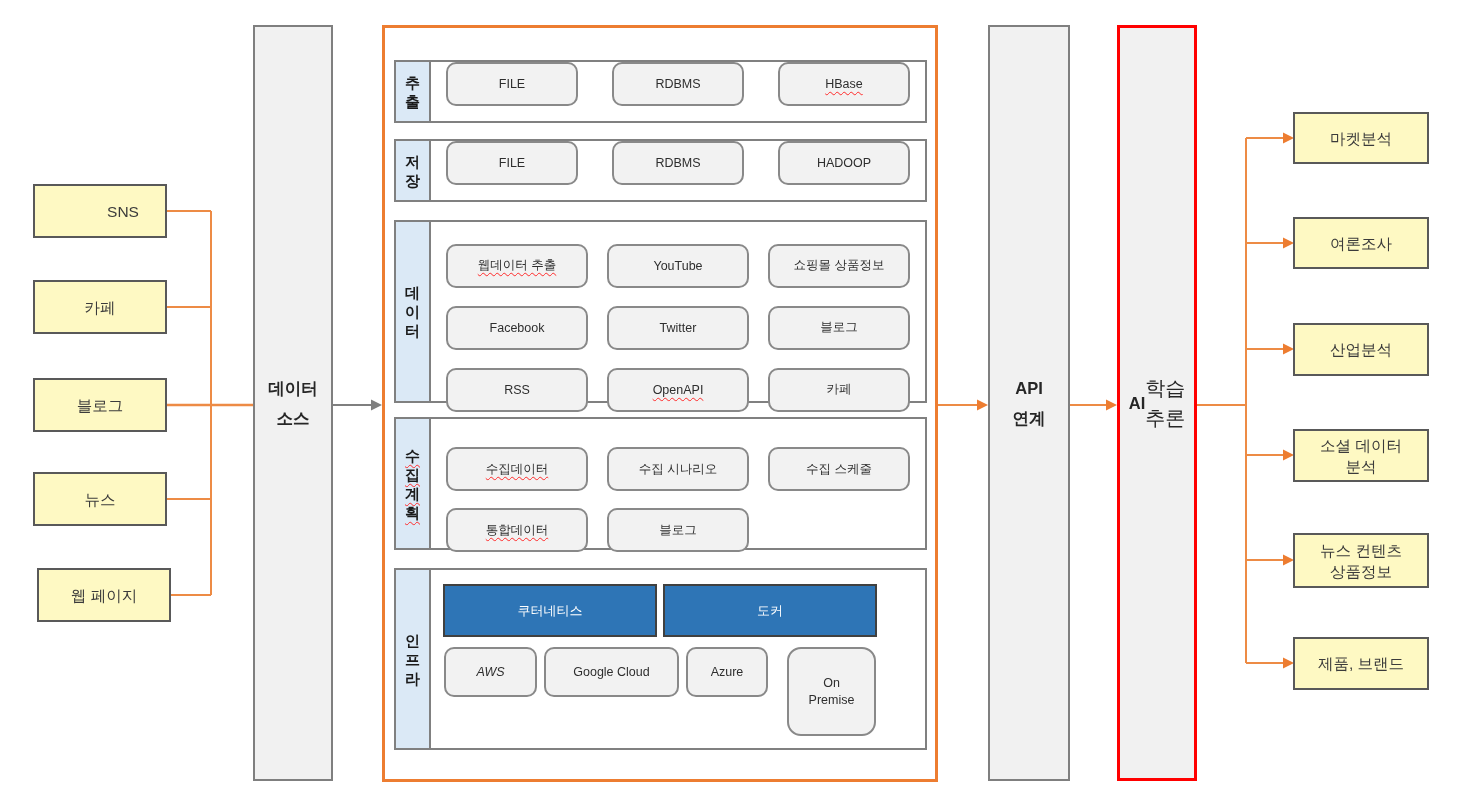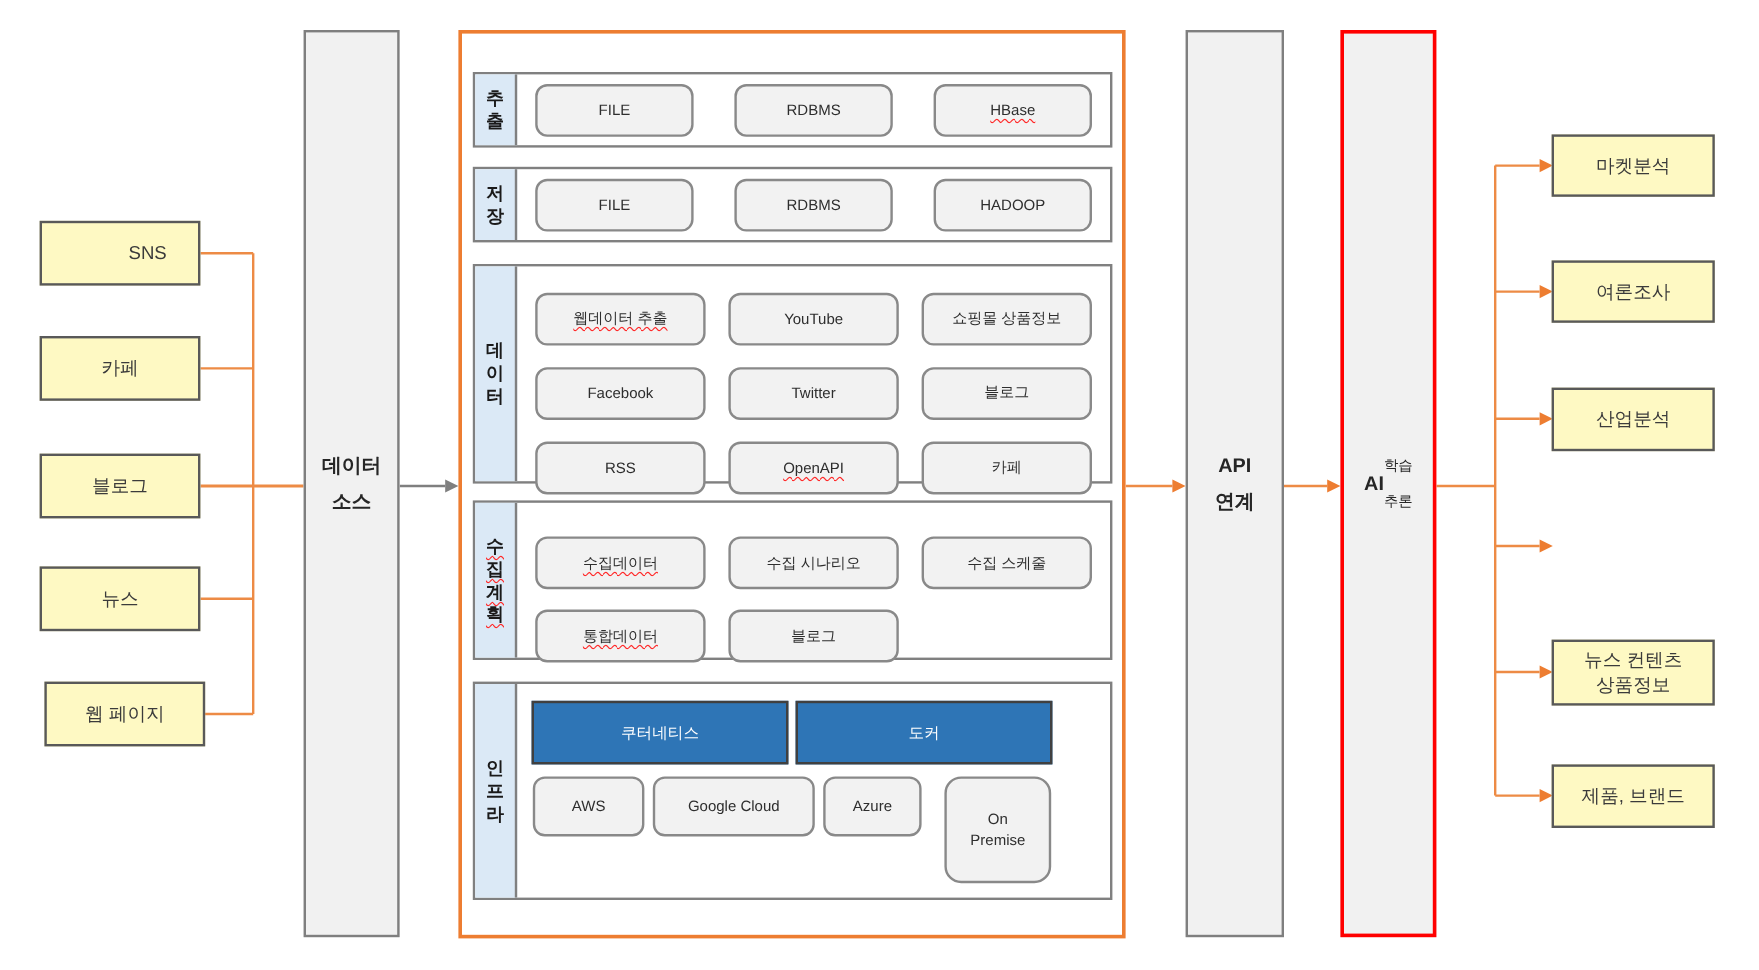--- a/index.html
+++ b/index.html
@@ -18,21 +18,21 @@
   .aibox{border:3px solid #FF0000;font-weight:normal;}
   .aibox .t{font-weight:bold;}
   
   .panel{background:#ffffff;border:3px solid #ED7D31;}
   
   .prow{background:#ffffff;border:2px solid #808080;}
   .strip{position:absolute;left:0;top:0;bottom:0;width:33px;background:#DBE9F6;border-right:2px solid #808080;
          display:flex;align-items:center;justify-content:center;text-align:center;
          font-size:15px;line-height:19px;font-weight:600;color:#1a1a1a;white-space:pre-line;}
   .content{position:absolute;left:35px;top:0;right:0;bottom:0;}
-  .flexrow{display:flex;align-items:center;padding:0 15px;gap:34px;height:100%;}
+  .flexrow{display:flex;align-items:flex-start;padding:0 15px;gap:34px;height:100%;}
   .grid3{display:grid;grid-template-columns:1fr 1fr 1fr;column-gap:19px;padding:16px 15px;align-content:center;height:100%;}
   .item{background:#F2F2F2;border:2px solid #898989;border-radius:10px;height:40px;flex:1;
         display:flex;align-items:center;justify-content:center;font-size:12.5px;color:#2e2e2e;}
   .bluebox{background:#2E75B6;border:2px solid #404040;color:#ffffff;font-size:13px;}
   .sq{text-decoration:underline;text-decoration-style:wavy;text-decoration-color:#ff2a2a;text-decoration-thickness:1px;text-underline-offset:3px;}
 </style>
 </head>
 <body>
 
 <div id="canvas">
@@ -207,43 +207,45 @@
     <div class="strip">인
 프
 라</div>
     <div class="content">
       <div class="abs ctr bluebox" style="left:12px;top:14px;width:214px;height:53px;">
           <span>쿠터네티스</span>
         </div>
       <div class="abs ctr bluebox" style="left:232px;top:14px;width:214px;height:53px;">
           <span>도커</span>
         </div>
-      <div class="item abs ctr" style="left:13px;top:77px;width:93px;height:50px;flex:none;">
+      <div class="item abs ctr" style="left:13px;top:77px;width:93px;height:50px;flex:none;font-style:italic;">
           <span>AWS</span>
         </div>
       <div class="item abs ctr" style="left:113px;top:77px;width:135px;height:50px;flex:none;">
           <span>Google Cloud</span>
         </div>
       <div class="item abs ctr" style="left:255px;top:77px;width:82px;height:50px;flex:none;">
           <span>Azure</span>
         </div>
       <div class="item abs ctr ml" style="left:356px;top:77px;width:89px;height:89px;flex:none;border-radius:14px;line-height:17px;"><span class="ml">On
 Premise</span></div>
     </div>
   </div>
 
   <div class="abs ctr colbox ml" style="left:988px;top:25px;width:82px;height:756px;"><span class="ml">API
 연계</span></div>
 
   <div class="abs ctr colbox aibox" style="left:1117px;top:25px;width:80px;height:756px;flex-direction:row;">
     <span class="t">AI</span>
-    <span class="ml" style="font-size:12px;">학습
+    <span class="ml" style="font-size:20px;">학습
 추론</span>
   </div>
 
   <div class="abs ctr ybox ml" style="left:1293px;top:112px;width:136px;height:52px;"><span>마켓분석</span></div>
   <div class="abs ctr ybox ml" style="left:1293px;top:217px;width:136px;height:52px;"><span>여론조사</span></div>
   <div class="abs ctr ybox ml" style="left:1293px;top:323px;width:136px;height:53px;"><span>산업분석</span></div>
+  <div class="abs ctr ybox ml" style="left:1293px;top:429px;width:136px;height:53px;"><span class="ml">소셜 데이터
+분석</span></div>
   <div class="abs ctr ybox ml" style="left:1293px;top:533px;width:136px;height:55px;"><span class="ml">뉴스 컨텐츠
 상품정보</span></div>
   <div class="abs ctr ybox ml" style="left:1293px;top:637px;width:136px;height:53px;"><span>제품, 브랜드</span></div>
 
 </div>
 
 </body></html>

